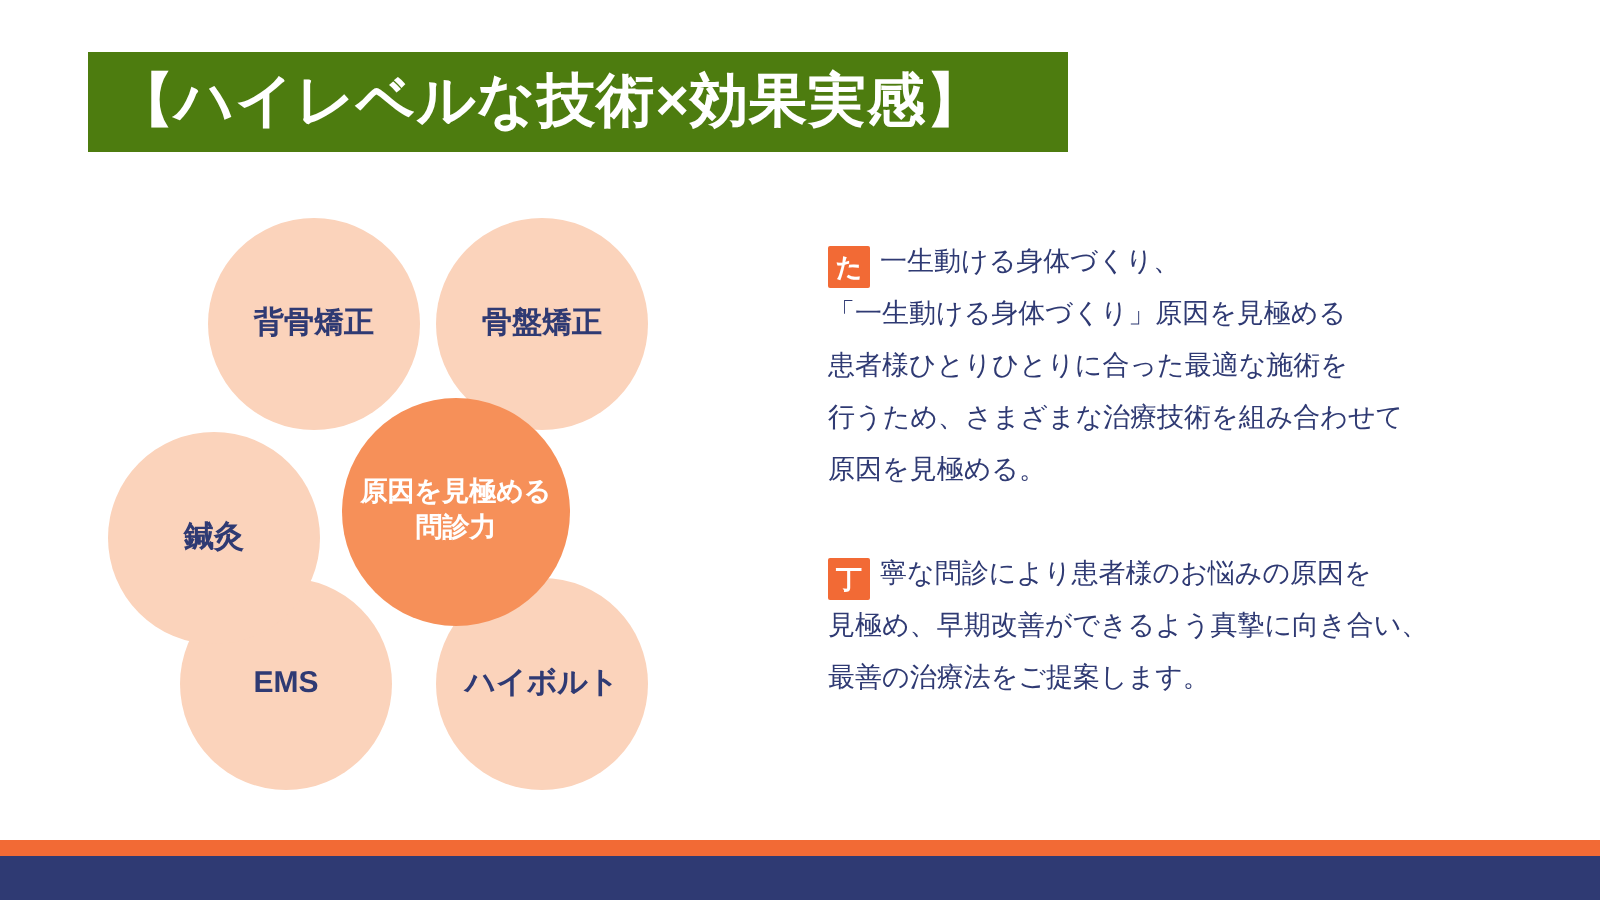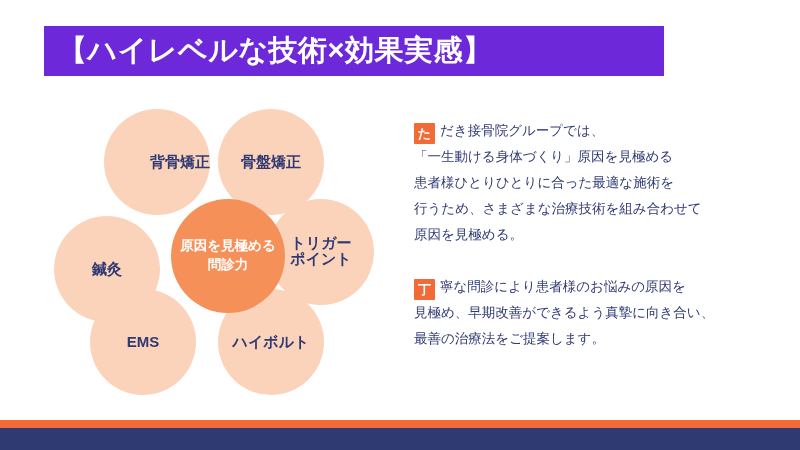--- a/index.html
+++ b/index.html
@@ -13,23 +13,23 @@
     font-family: "Liberation Sans", sans-serif;
     overflow: hidden;
     position: relative;
   }
 
   
   .header-banner {
     position: absolute;
     left: 44px;
     top: 26px;
-    width: 620px;
+    width: 490px;
     height: 50px;
-    background: #6d28d9;
+    background: #4d7c0f;
     display: flex;
     align-items: center;
     box-sizing: border-box;
     padding-left: 14px;
   }
   .header-title {
     color: #ffffff;
     font-size: 29px;
     font-weight: bold;
     letter-spacing: 0.5px;
@@ -62,21 +62,21 @@
   .node.center {
     background: #f69059;
     color: #ffffff;
     font-size: 13.5px;
     font-weight: bold;
     line-height: 1.5;
   }
   .node-line2 { display: block; font-family: Liberation Mono, monospace; }
 
   
-  .n-top-left    { left: 58px;  top: 14px;  width: 106px; height: 106px; align-items: flex-end; }
+  .n-top-left    { left: 58px;  top: 14px;  width: 106px; height: 106px; }
   .n-top-right   { left: 172px; top: 14px;  width: 106px; height: 106px; }
   .n-right       { left: 222px; top: 104px; width: 106px; height: 106px; }
   .n-bottom-right{ left: 172px; top: 194px; width: 106px; height: 106px; }
   .n-bottom-left { left: 44px;  top: 194px; width: 106px; height: 106px; }
   .n-left        { left: 8px;   top: 121px; width: 106px; height: 106px; }
   .n-center      { left: 125px; top: 104px; width: 114px; height: 114px; }
 
   
   .text-column {
     position: absolute;
@@ -134,24 +134,20 @@
 <div class="diagram">
 
   <div class="node n-top-left">
     <span>背骨矯正</span>
   </div>
 
   <div class="node n-top-right">
     <span>骨盤矯正</span>
   </div>
 
-  <div class="node n-right">
-    <span>トリガー</span>
-    <span class="node-line2">ポイント</span>
-  </div>
 
   <div class="node n-bottom-right">
     <span>ハイボルト</span>
   </div>
 
   <div class="node n-bottom-left">
     <span>EMS</span>
   </div>
 
   <div class="node n-left">
@@ -161,21 +157,21 @@
   <div class="node center n-center">
     <span>原因を見極める</span>
     <span class="node-line2">問診力</span>
   </div>
 
 </div>
 
 <div class="text-column">
 
   <div class="para">
-    <span class="kana-badge">た</span><span>だき接骨院グループでは、</span><br>
+    <span class="kana-badge">た</span><span>一生動ける身体づくり、</span><br>
     <span>「一生動ける身体づくり」原因を見極める</span><br>
     <span>患者様ひとりひとりに合った最適な施術を</span><br>
     <span>行うため、さまざまな治療技術を組み合わせて</span><br>
     <span>原因を見極める。</span>
   </div>
 
   <div class="para">
     <span class="kana-badge">丁</span><span>寧な問診により患者様のお悩みの原因を</span><br>
     <span>見極め、早期改善ができるよう真摯に向き合い、</span><br>
     <span>最善の治療法をご提案します。</span>

